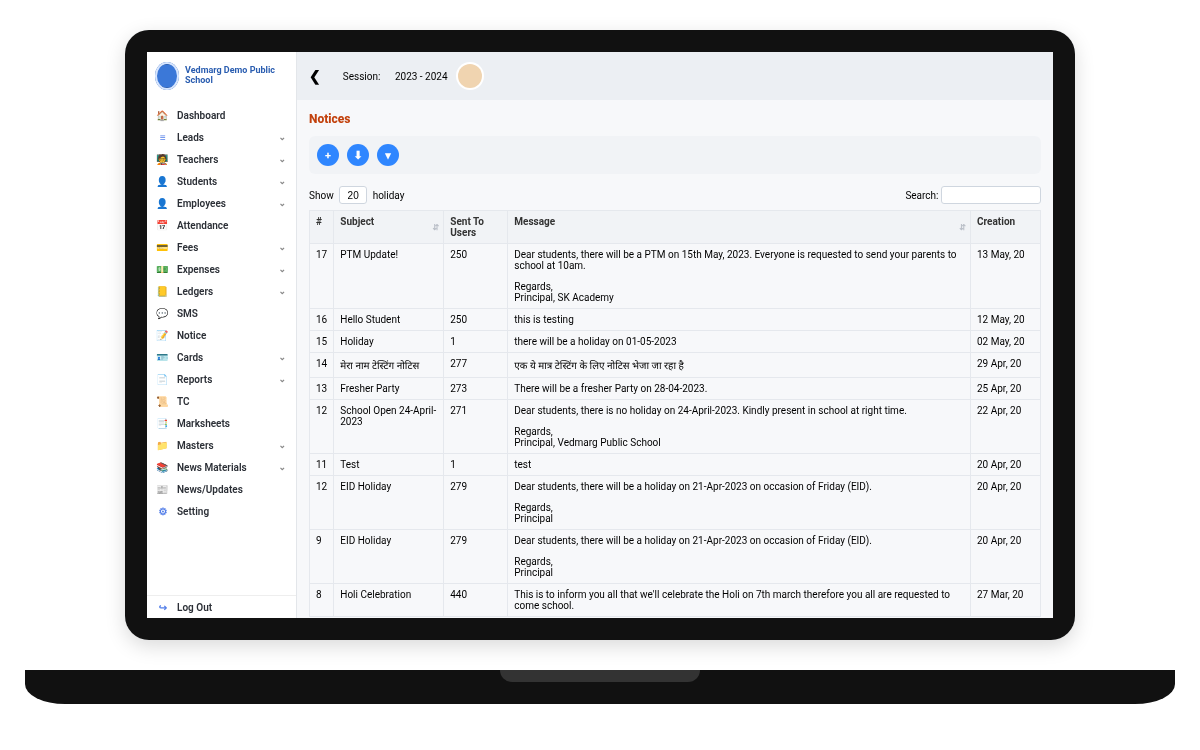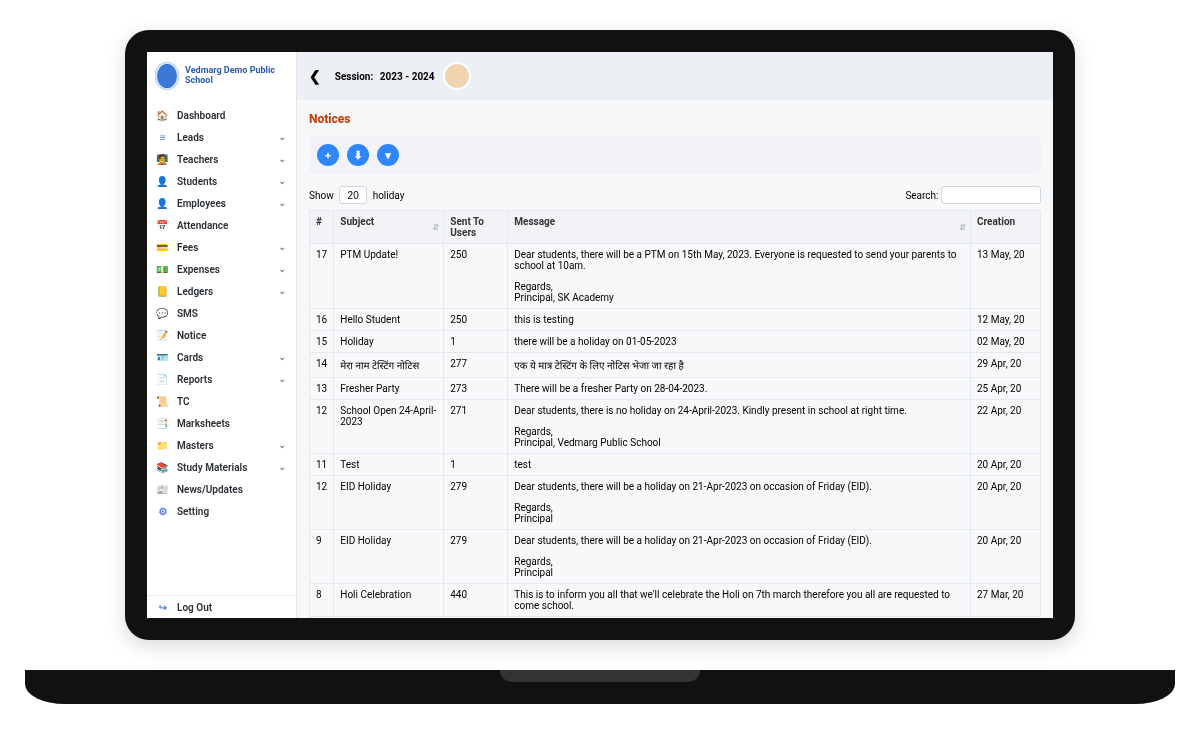--- a/index.html
+++ b/index.html
@@ -61,21 +61,21 @@
   }
   .back-btn { font-size:14px; font-weight:bold; cursor:pointer; }
   .search {
     flex:1; height:28px; background:#fff; border-radius:14px;
     display:flex; align-items:center; padding:0 12px;
     box-shadow: 0 2px 4px rgba(0,0,0,0.04);
   }
   .search input { border:none; outline:none; flex:1; font-size:10px; color:#555; background:transparent;}
   .search .clear { font-weight:bold; font-size:12px; cursor:pointer; color:#222;}
   .session { font-size:10px; font-weight:700; }
-  .session span { font-weight:700; margin-left:4px;text-align:right; }
+  .session span { font-weight:400; margin-left:12px;text-align:right; }
   .avatar { width:24px; height:24px; border-radius:50%; background:#f0d4b0; box-shadow:0 0 0 2px #fff; }
 
   
   .content { position:absolute; left:150px; right:0; top:48px; bottom:0; padding:12px; overflow:auto; }
   .page-title { font-size:12px; font-weight:800; color:#c2410c; margin-bottom:10px; }
   .toolbar {
     background:#f1f3f6; border-radius:6px; padding:8px; display:flex; gap:8px;
     margin-bottom:12px;
   }
   .circle-btn {
@@ -180,21 +180,21 @@
               <span class="mi-icon">📑</span>
               <span>Marksheets</span>
             </li>
             <li class="menu-item">
               <span class="mi-icon">📁</span>
               <span>Masters</span>
               <span class="mi-chevron">⌄</span>
             </li>
             <li class="menu-item">
               <span class="mi-icon">📚</span>
-              <span>Study Materials</span>
+              <span>News Materials</span>
               <span class="mi-chevron">⌄</span>
             </li>
             <li class="menu-item">
               <span class="mi-icon">📰</span>
               <span>News/Updates</span>
             </li>
             <li class="menu-item">
               <span class="mi-icon">⚙</span>
               <span>Setting</span>
             </li>

